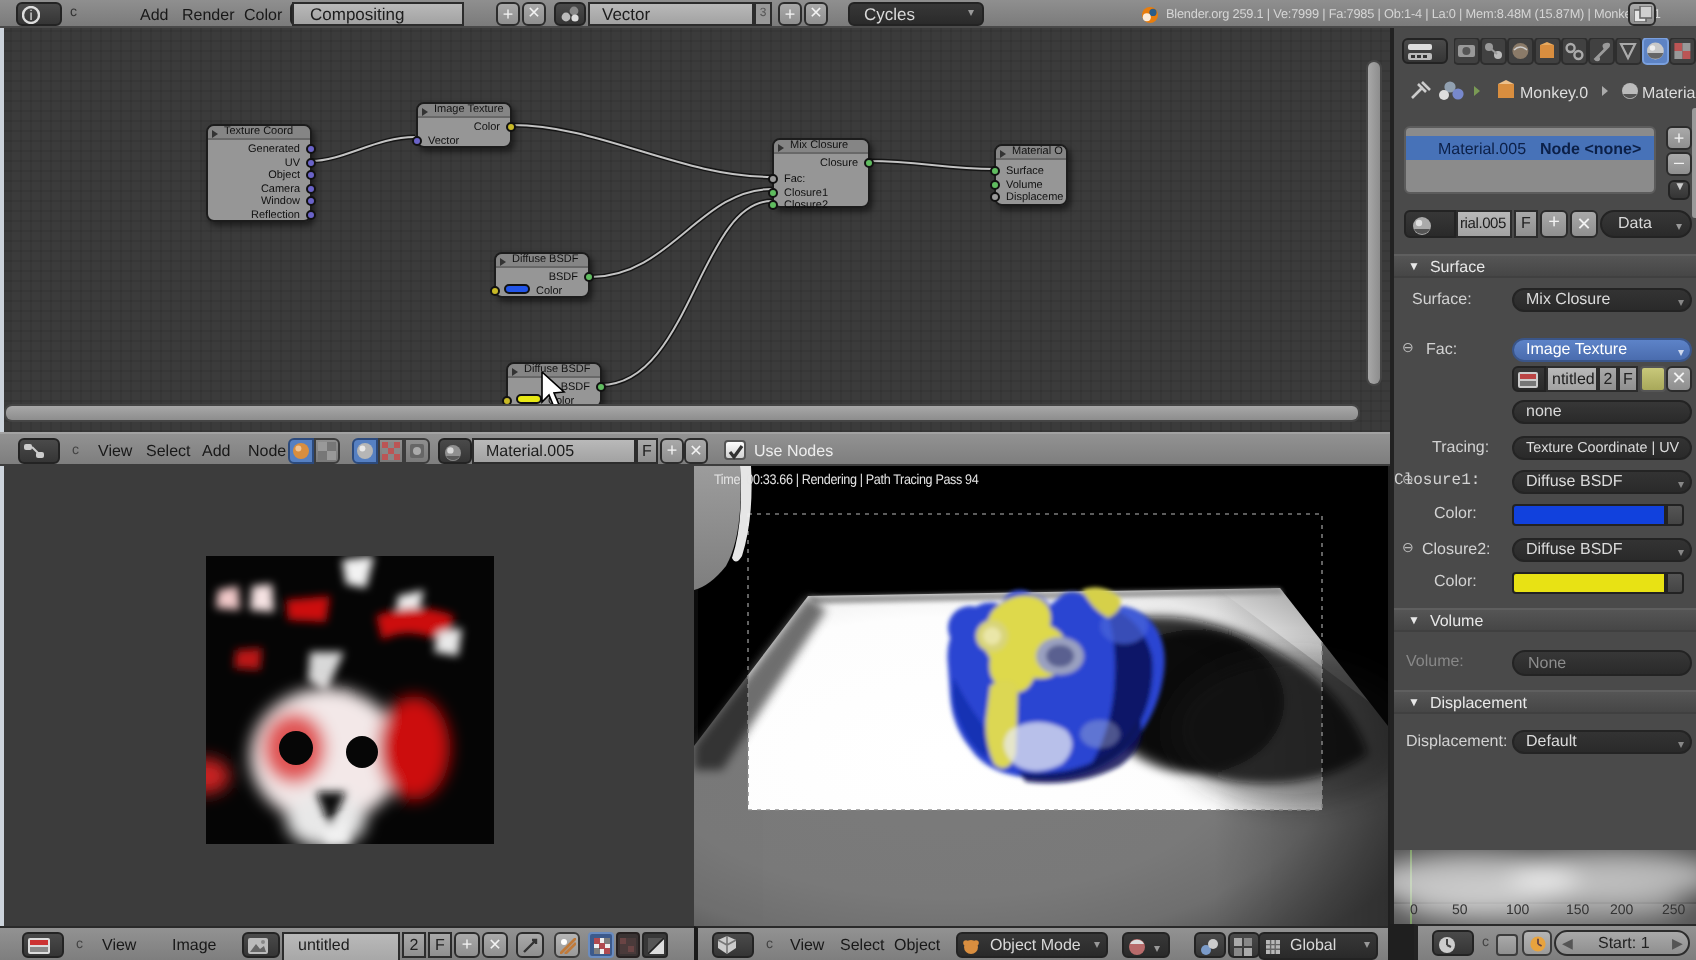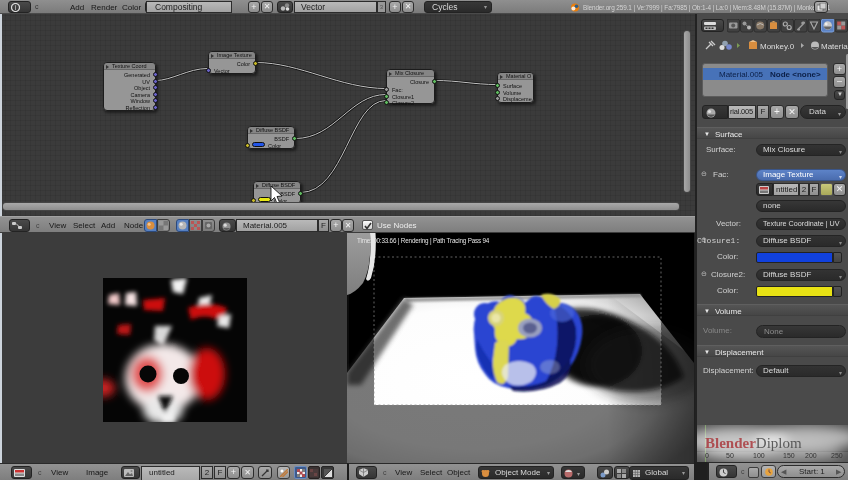--- a/index.html
+++ b/index.html
@@ -548,21 +548,21 @@
       <rect width="10" height="8" rx="1" fill="#ccc"></rect>
       <rect x="1" y="1" width="8" height="2.5" fill="#b44"></rect>
       <rect x="1" y="4.5" width="8" height="2.5" fill="#777"></rect>
     </svg>
   <div class="fld-light" style="left:76px;top:169px;width:26px;height:13px;font-size:8px;line-height:11px;padding-left:2px;border-radius:0;">ntitled</div>
   <div class="btn-light" style="left:102px;top:169px;width:10px;height:13px;font-size:8px;line-height:11px;color:#222;border-radius:0;">2</div>
   <div class="btn-light" style="left:112px;top:169px;width:10px;height:13px;font-size:8px;line-height:11px;color:#222;border-radius:0;">F</div>
   <div class="abs" style="left:123px;top:169px;width:13px;height:13px;background:linear-gradient(#c8c87a,#a8a85a);border:1px solid #555;border-radius:2px;"></div>
   <div class="btn-light" style="left:136px;top:169px;width:13px;height:13px;font-size:9px;line-height:11px;">✕</div>
   <div class="fld-dark" style="left:59px;top:186px;width:90px;height:12px;font-size:8px;line-height:10px;padding-left:6px;border-radius:7px;">none</div>
-  <div class="plabel" style="left:19px;top:204px;">Vector:</div>
+  <div class="plabel" style="left:19px;top:204px;">Tracing:</div>
   <div class="pfield" style="top:204px;font-size:7.2px;">Texture Coordinate | UV</div>
   <div class="t" style="left:4px;top:222px;font-size:7px;color:#bbb;">⊖</div>
   <div class="plabel" style="left:0;top:221px;font-family:Liberation Mono, monospace;">Closure1:</div>
   <div class="pfield" style="top:221px;">Diffuse BSDF<span class="dd">▾</span></div>
   <div class="plabel" style="left:20px;top:237px;">Color:</div>
   <div class="abs" style="left:59px;top:238px;width:77px;height:11px;background:#1141dd;border:1px solid #222;border-radius:2px 0 0 2px;"></div>
   <div class="abs" style="left:136px;top:238px;width:9px;height:11px;background:linear-gradient(#555,#444);border:1px solid #222;border-radius:0 2px 2px 0;"></div>
   <div class="t" style="left:4px;top:256px;font-size:7px;color:#bbb;">⊖</div>
   <div class="plabel" style="left:14px;top:255px;">Closure2:</div>
   <div class="pfield" style="top:255px;">Diffuse BSDF<span class="dd">▾</span></div>
@@ -595,21 +595,20 @@
         <ellipse cx="110" cy="23" rx="52" ry="12" fill="#fff" opacity="0.6"></ellipse>
         <ellipse cx="75" cy="38" rx="70" ry="11" fill="#eee" opacity="0.4"></ellipse>
       </g>
   </svg>
   <div class="t" style="left:8px;top:27px;font-size:7px;color:#333;">0</div>
   <div class="t" style="left:29px;top:27px;font-size:7px;color:#333;">50</div>
   <div class="t" style="left:56px;top:27px;font-size:7px;color:#333;">100</div>
   <div class="t" style="left:86px;top:27px;font-size:7px;color:#333;">150</div>
   <div class="t" style="left:108px;top:27px;font-size:7px;color:#333;">200</div>
   <div class="t" style="left:134px;top:27px;font-size:7px;color:#333;">250</div>
-  <div class="t" style="left:8px;top:10px;font-family:'Liberation Serif',serif;font-size:15px;opacity:0.85;filter:blur(0.3px);"><span style="color:#aa3a3e;font-weight:bold;">Blender</span><span style="color:#474747;">Diplom</span></div>
 </div>
 <div id="tlhdr">
   <div class="btn-dark" style="left:7px;top:2px;width:21px;height:13px;"></div>
   <svg class="abs" style="left:10px;top:4.5px" width="9" height="9">
       <circle cx="4.5" cy="4.5" r="4" fill="#ccc"></circle>
       <path d="M4.5,4.5 L4.5,1.5 M4.5,4.5 L6.5,5.5" stroke="#444" stroke-width="1" fill="none"></path>
     </svg>
   <div class="t" style="left:32px;top:5px;font-size:7px;color:#444;">c</div>
   <div class="abs" style="left:39px;top:3.5px;width:11px;height:11px;background:linear-gradient(#a9a9a9,#8f8f8f);border:1px solid #3c3c3c;border-radius:2px;"></div>
   <div class="abs" style="left:52px;top:2px;width:15px;height:13px;background:linear-gradient(#b5b5b5,#9a9a9a);border:1px solid #3c3c3c;border-radius:3px;"></div>

